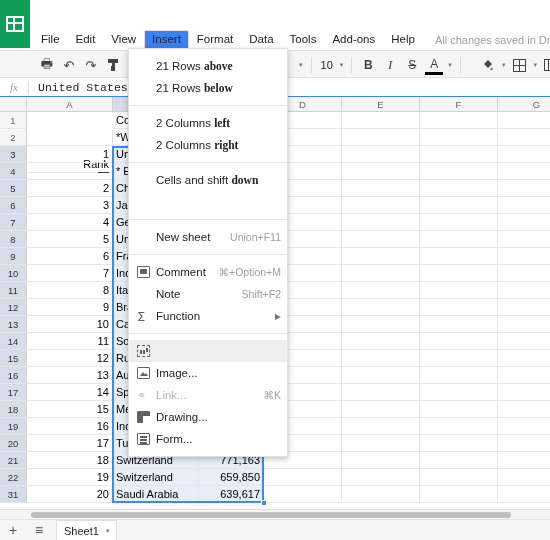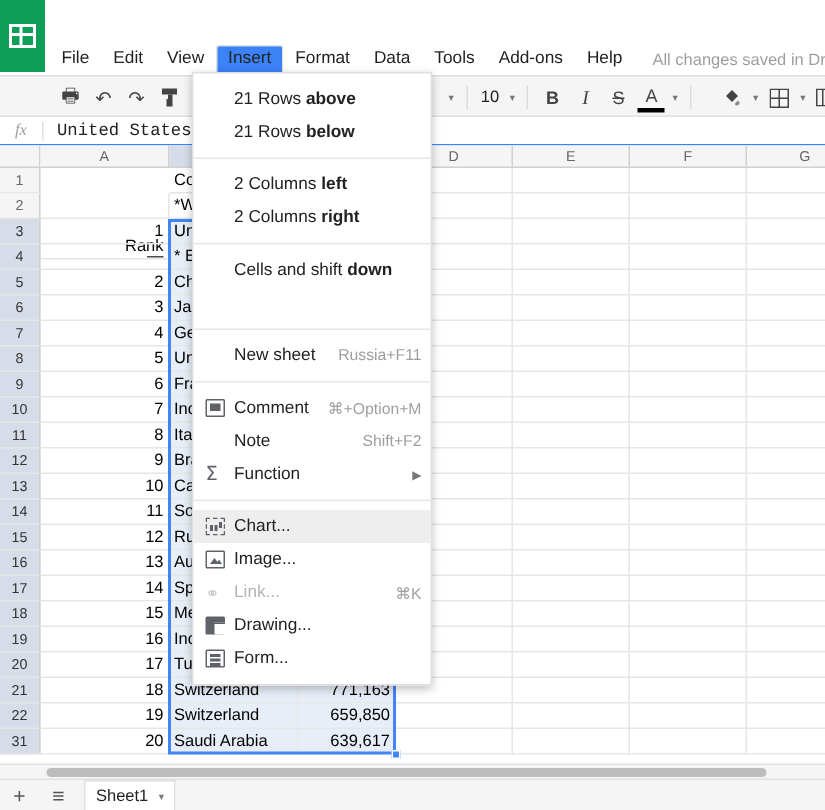--- a/index.html
+++ b/index.html
@@ -143,21 +143,21 @@
   .mrow {
     display: flex; align-items: center; height: 22px; padding: 0 6px 0 8px; white-space: nowrap; position: relative;
   }
   .mrow.hl { background: #eeeeee; }
   .mrow.disabled { color: #b5b5b5; }
   .micon {
     width: 19px; min-width: 19px; height: 15px; display: flex; align-items: center; justify-content: flex-start;
     font-size: 11px; color: #555;
   }
   .mtext { flex: 1; }
-  .mtext b { font-weight: bold; }
+  .mtext b { font-weight: bold; font-family: Liberation Serif, serif; }
   .mshort { color: #9e9e9e; font-size: 10.5px; margin-left: 10px; }
   .marrow { color: #777; font-size: 8px; margin-left: 10px; }
   .msep { height: 1px; background: #e6e6e6; margin: 6px 0; }
 
   
   .ibox {
     width: 13px; height: 12px; border: 1.4px solid #5f6368; border-radius: 1px;
     position: relative; display: inline-block;
   }
   .ibox.comment:before { content:""; position:absolute; left:2px; top:2px; right:2px; bottom:3px; background:#5f6368; }
@@ -614,21 +614,21 @@
         <span class="micon"></span>
         <span class="mtext">Cells and shift <b>down</b></span>
       </div>
       <div class="mrow">
         <span class="micon"></span>
       </div>
       <div class="msep"></div>
       <div class="mrow">
         <span class="micon"></span>
         <span class="mtext">New sheet</span>
-        <span class="mshort">Russia+F11</span>
+        <span class="mshort">Union+F11</span>
       </div>
       <div class="msep"></div>
       <div class="mrow">
         <span class="micon">
           <span class="ibox comment"></span>
         </span>
         <span class="mtext">Comment</span>
         <span class="mshort">⌘+Option+M</span>
       </div>
       <div class="mrow">
@@ -641,21 +641,20 @@
           <span class="sigma">Σ</span>
         </span>
         <span class="mtext">Function</span>
         <span class="marrow">▶</span>
       </div>
       <div class="msep"></div>
       <div class="mrow hl">
         <span class="micon">
           <span class="ibox chart"></span>
         </span>
-        <span class="mtext">Chart...</span>
       </div>
       <div class="mrow">
         <span class="micon">
           <span class="ibox image"></span>
         </span>
         <span class="mtext">Image...</span>
       </div>
       <div class="mrow disabled">
         <span class="micon">
           <span class="linkico">⚭</span>

